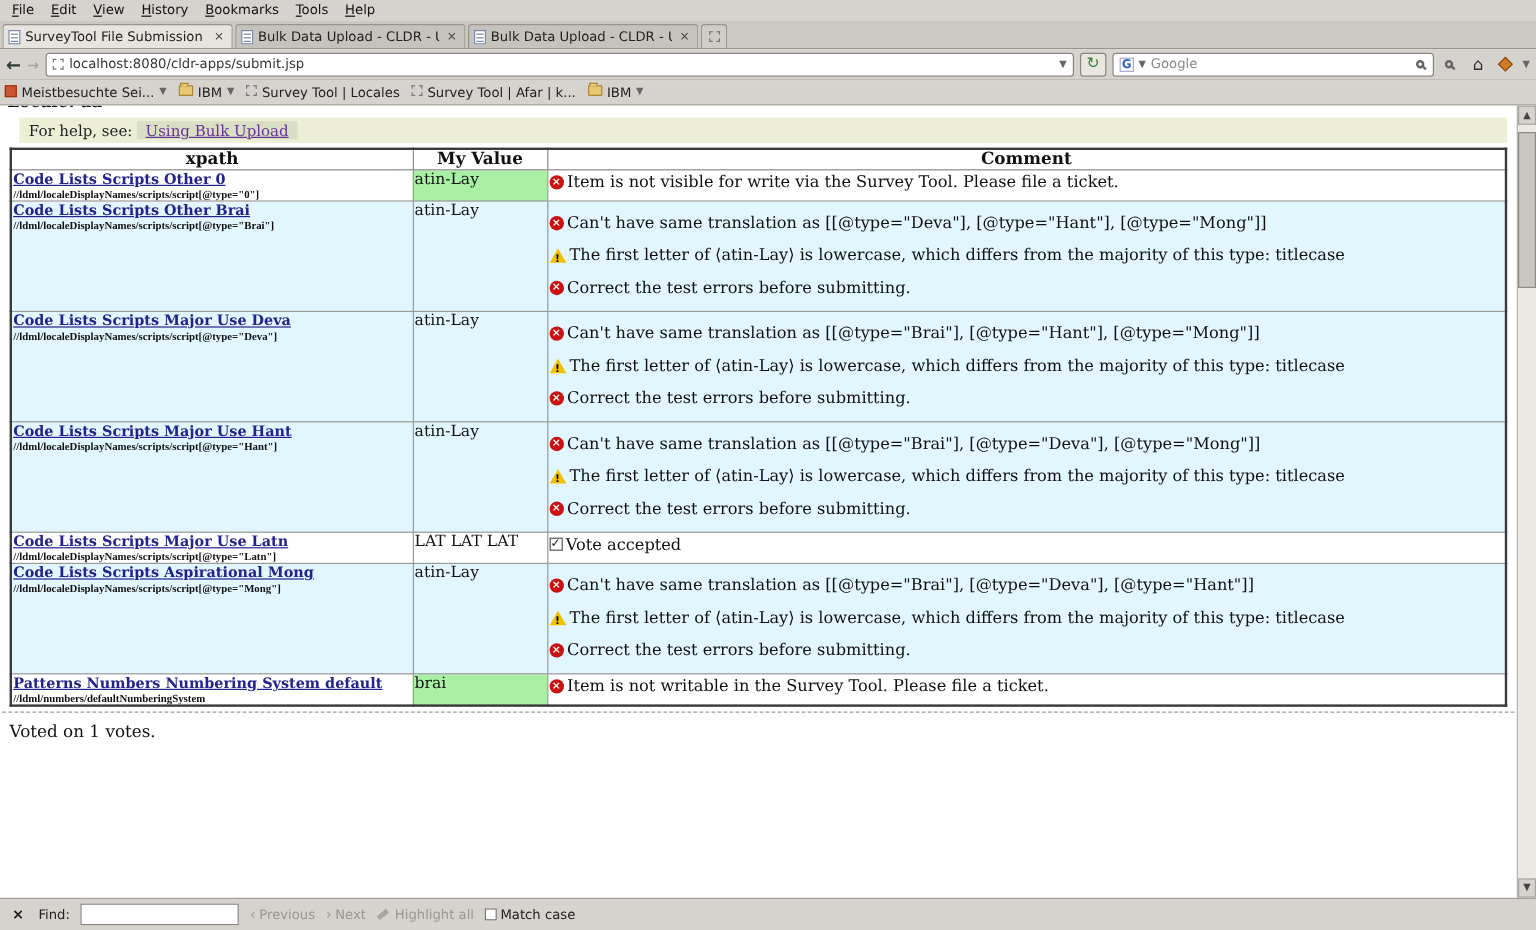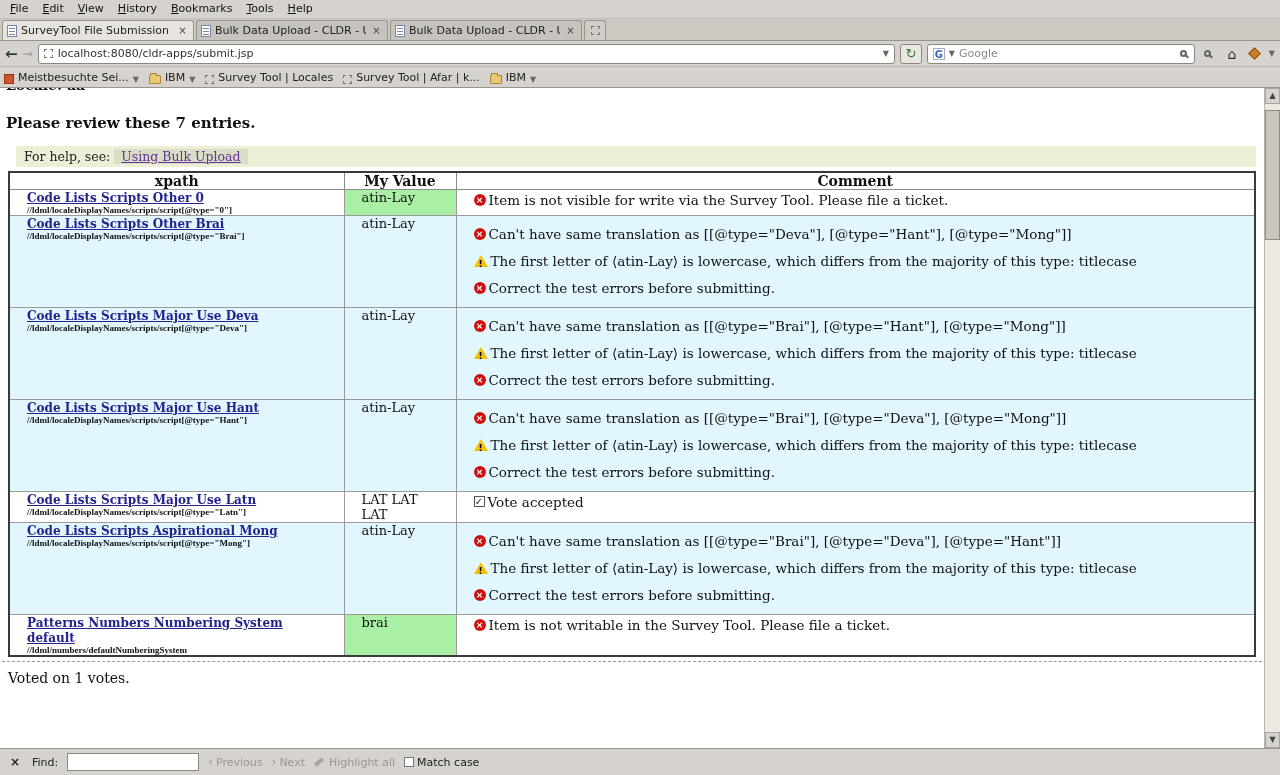--- a/index.html
+++ b/index.html
@@ -31,37 +31,37 @@
   .search-box{width:268px;height:20px;background:#fff;border:1px solid #8a8780;border-radius:3px;display:flex;align-items:center;gap:4px;padding:0 5px;font-size:11px}
   .g-icon{width:12px;height:12px;border:1px solid #aac;background:#fff;color:#3366cc;font-weight:bold;font-size:10px;line-height:11px;text-align:center}
   .search-text{flex:1;color:#888}
   .mag{width:7px;height:7px;border:2px solid #666;border-radius:50%;position:relative;margin-right:2px}
   .mag::after{content:"";position:absolute;width:5px;height:2px;background:#666;transform:rotate(45deg);right:-4px;bottom:-2px}
   .tool-icon{width:18px;height:18px;display:flex;align-items:center;justify-content:center}
   .house{font-size:14px;color:#333;line-height:16px}
   .diamond{width:9px;height:9px;background:#cf7a2a;transform:rotate(45deg);border:1px solid #8a4f14}
 
   .bookmarks-bar{height:21px;background:#d6d3ce;border-bottom:1px solid #98958d;display:flex;align-items:center;padding:0 4px;gap:10px;font-size:11px}
-  .bm-item{display:flex;align-items:flex-end;gap:4px;color:#222}
+  .bm-item{display:flex;align-items:flex-start;gap:4px;color:#222}
   .bm-grid{width:10px;height:10px;background:#cc5533;border:1px solid #993311}
   .folder{width:12px;height:9px;background:#e8c872;border:1px solid #a88838;border-radius:1px;position:relative}
   .folder::before{content:"";position:absolute;top:-3px;left:0;width:5px;height:2px;background:#e8c872;border:1px solid #a88838;border-bottom:none}
 
   
   .content{position:relative;height:660px;background:#fff}
   .content-inner{position:absolute;left:0;top:0;right:16px;bottom:0;overflow:hidden;font-family:"DejaVu Serif",serif}
   .clip-head{height:10px;overflow:hidden;margin-left:6px}
   .clip-head .inner{font-size:14px;font-weight:bold;margin-top:-11px}
   .review-heading{font-size:15px;font-weight:bold;margin:16px 0 14px 6px}
   .info-box{margin:0 8px 4px 16px;background:#eceed6;padding:3px 8px;font-size:12.5px;color:#222;line-height:15px}
   .info-link{color:#663399;text-decoration:underline;background:#d9dec4;padding:0 7px}
 
   table.review{border-collapse:collapse;margin:2px 0 0 8px;width:1248px;border:2px solid #3a3a3a;font-size:13px;table-layout:fixed}
   table.review th{font-family:"DejaVu Serif",serif;font-size:14px;font-weight:bold;border:1px solid #8a8a8a;padding:0 2px;background:#fff;text-align:center}
-  table.review td{border:1px solid #9a9a9a;vertical-align:top;padding:0 17px}
+  table.review td{border:1px solid #9a9a9a;vertical-align:top;padding:0 1px}
   .col-xpath{width:335px}.col-value{width:112px}
   tr.blue td{background:#e2f6ff}
   td.green{background:#a9f0a5}
   a.xlink{color:#23238e;font-weight:bold;font-size:12px;text-decoration:underline}
   .xpathstr{font-family:Liberation Serif, serif;font-size:9px;font-weight:bold;color:#111;white-space:nowrap;overflow:hidden}
   .val{font-size:13px}
   .cline{display:flex;align-items:flex-start;gap:3px;font-size:13.5px;line-height:17px;margin:2px 0}
   tr.multi .cline{margin:10px 0}
   .ic-err{flex:0 0 auto;width:12px;height:12px;border-radius:50%;background:#cc1111;color:#fff;font-size:9px;line-height:12px;text-align:center;font-weight:bold;margin-top:2px;font-family:"DejaVu Sans",sans-serif}
   .ic-warn{flex:0 0 auto;width:0;height:0;border-left:7px solid transparent;border-right:7px solid transparent;border-bottom:12px solid #f2c200;position:relative;margin-top:2px}
@@ -173,21 +173,20 @@
   </span>
 </div>
 
 <div class="content">
   <div class="content-inner">
 
     <div class="clip-head">
       <div class="inner">Locale: aa</div>
     </div>
 
-    <div class="review-heading">Please review these 7 entries.</div>
 
     <div class="info-box">
       <div><span>For help, see: </span><a href="#" class="info-link">Using Bulk Upload</a></div>
     </div>
 
     <table class="review">
       <colgroup>
           <col class="col-xpath">
           <col class="col-value">
           <col>

